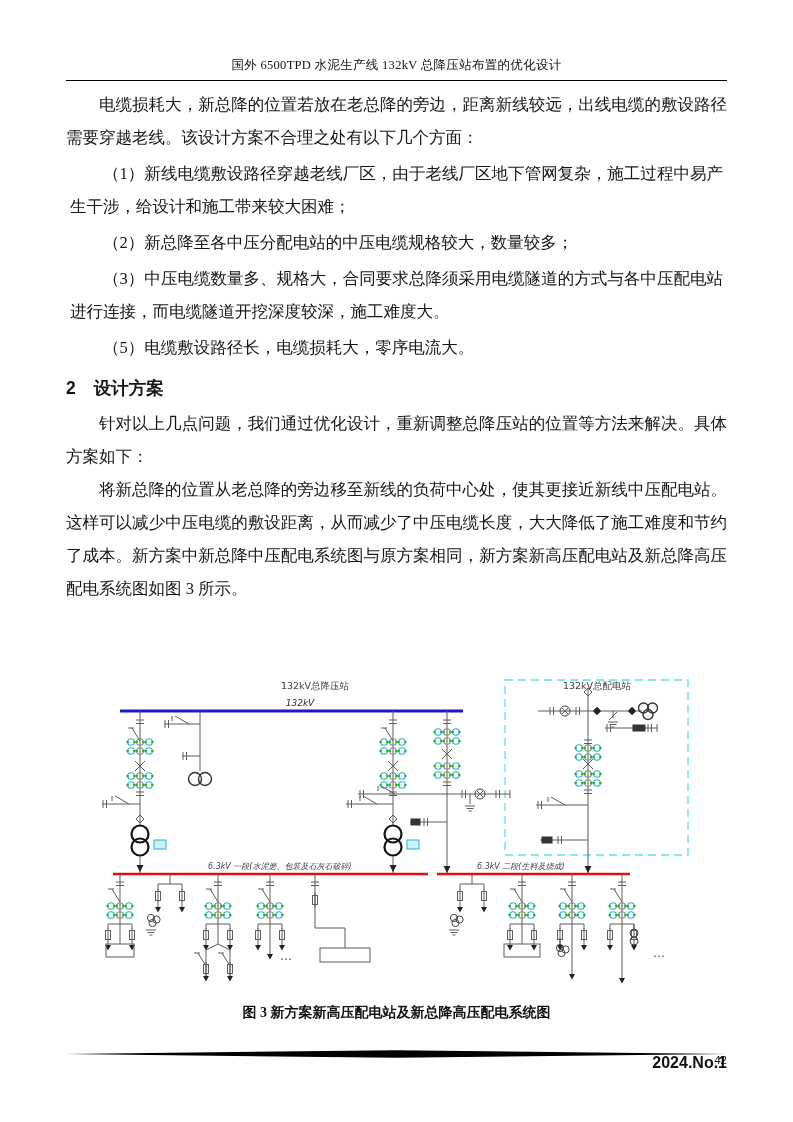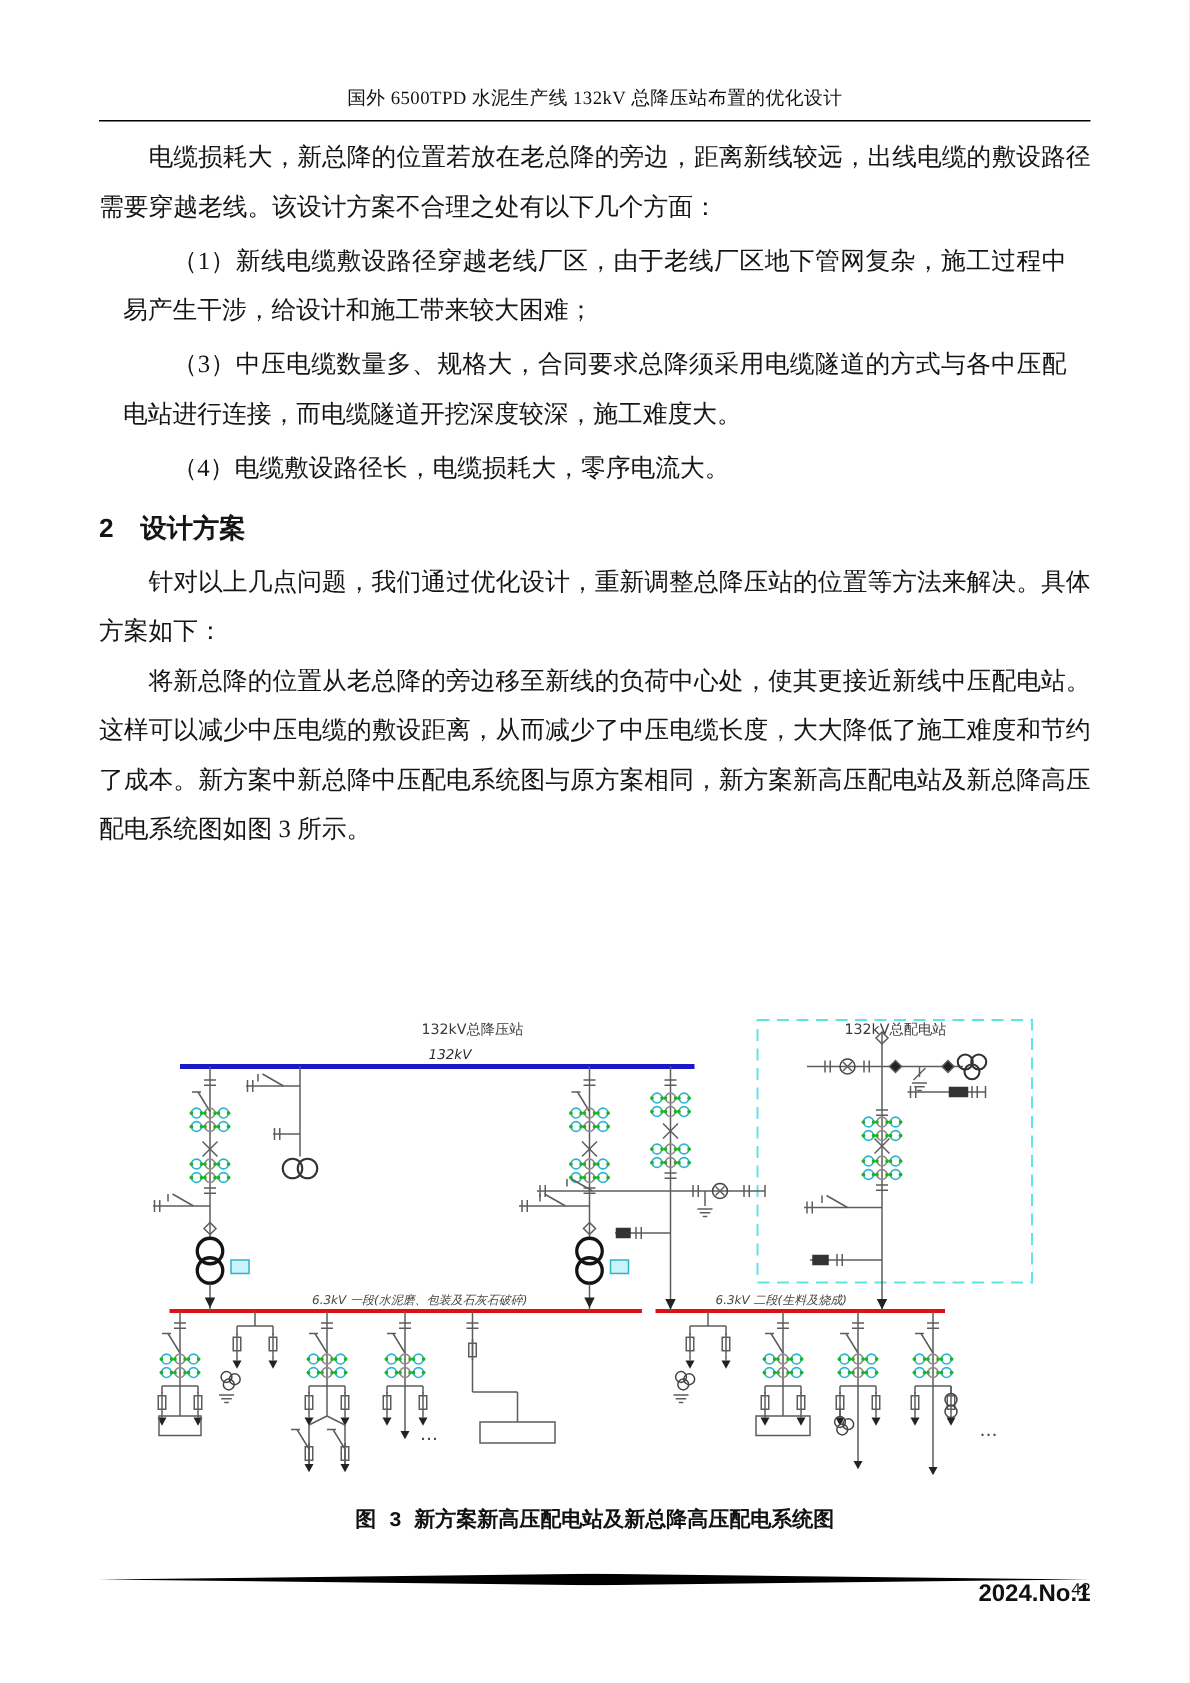--- a/index.html
+++ b/index.html
@@ -7,29 +7,29 @@
     position:relative;width:793px;height:1122px;margin:0 auto;background:#ffffff;
     font-family:"Liberation Serif","DejaVu Serif",serif;color:#151515;overflow:hidden;
   }
   .running-head{
     position:absolute;top:57px;left:66px;width:661px;text-align:center;
     font-size:12.5px;letter-spacing:.3px;color:#111;
   }
   .header-rule{position:absolute;top:80px;left:66px;width:661px;border-top:1.6px solid #000;}
   .content{position:absolute;top:88px;left:66px;width:661px;}
   .para{margin:0;font-size:16.5px;line-height:33px;text-align:justify;text-indent:2em;}
-  .item{margin:3px 16px;font-family:Liberation Serif, serif;}
+  .item{margin:3px 4px;font-family:Liberation Serif, serif;}
   .h2{margin:9px 0 4px 0;font-family:"Liberation Sans","DejaVu Sans",sans-serif;font-weight:bold;font-size:17.5px;line-height:30px;}
   .h2 .num{margin-right:18px;}
   .h21{margin:10px 0 4px 0;font-family:"Liberation Sans","DejaVu Sans",sans-serif;font-weight:bold;font-size:16.5px;line-height:28px;}
   .h21 .num{margin-right:9px;}
   .figure-wrap{position:absolute;top:676px;left:58px;width:680px;height:332px;}
   .figure-caption{
     position:absolute;top:1004px;left:0;width:793px;text-align:center;
-    font-family:Liberation Mono, monospace;font-weight:bold;font-size:14px;color:#111;
+    font-family:Liberation Serif, serif;font-weight:bold;font-size:14px;color:#111;
   }
   .footer-rule{position:absolute;top:1044px;left:66px;width:661px;height:8px;}
   .footer-pageno{
     position:absolute;top:1054px;left:66px;width:661px;text-align:right;
     font-family:"Liberation Sans","DejaVu Sans",sans-serif;font-size:11.5px;color:#111;
   }
   .footer-issue{
     position:absolute;top:1054px;right:66px;
     font-family:"Liberation Sans","DejaVu Sans",sans-serif;font-weight:bold;font-size:16px;color:#111;
   }
@@ -38,22 +38,23 @@
 <body>
 
 <div class="page">
 
   <div class="running-head">国外 6500TPD 水泥生产线 132kV 总降压站布置的优化设计</div>
   <div class="header-rule"></div>
 
   <div class="content">
     <p class="para">电缆损耗大，新总降的位置若放在老总降的旁边，距离新线较远，出线电缆的敷设路径需要穿越老线。该设计方案不合理之处有以下几个方面：</p>
     <p class="para item">（1）新线电缆敷设路径穿越老线厂区，由于老线厂区地下管网复杂，施工过程中易产生干涉，给设计和施工带来较大困难；</p>
+    <p class="para item">（2）新总降至各中压分配电站的中压电缆规格较大，数量较多；</p>
     <p class="para item">（3）中压电缆数量多、规格大，合同要求总降须采用电缆隧道的方式与各中压配电站进行连接，而电缆隧道开挖深度较深，施工难度大。</p>
-    <p class="para item">（4）电缆敷设路径长，电缆损耗大，零序电流大。</p>
+    <p class="para item">（5）电缆敷设路径长，电缆损耗大，零序电流大。</p>
     <div class="h2"><span class="num">2</span><span>设计方案</span></div>
     <p class="para">针对以上几点问题，我们通过优化设计，重新调整总降压站的位置等方法来解决。具体方案如下：</p>
     <p class="para">将新总降的位置从老总降的旁边移至新线的负荷中心处，使其更接近新线中压配电站。这样可以减少中压电缆的敷设距离，从而减少了中压电缆长度，大大降低了施工难度和节约了成本。新方案中新总降中压配电系统图与原方案相同，新方案新高压配电站及新总降高压配电系统图如图 3 所示。</p>
   </div>
 
   <div class="figure-wrap" id="diagram-host"><svg width="680" height="332" viewBox="0 0 680 332">
         <g>
           <text x="257" y="13" font-size="9.5" text-anchor="middle" fill="#3c3c3c" font-family="DejaVu Sans, sans-serif">132kV总降压站</text>
           <text x="242" y="30" font-size="9" text-anchor="middle" fill="#2a2a2a" font-style="italic" font-family="DejaVu Sans, sans-serif">132kV</text>
           <text x="539" y="13" font-size="9.5" text-anchor="middle" fill="#3c3c3c" font-family="DejaVu Sans, sans-serif">132kV总配电站</text>

